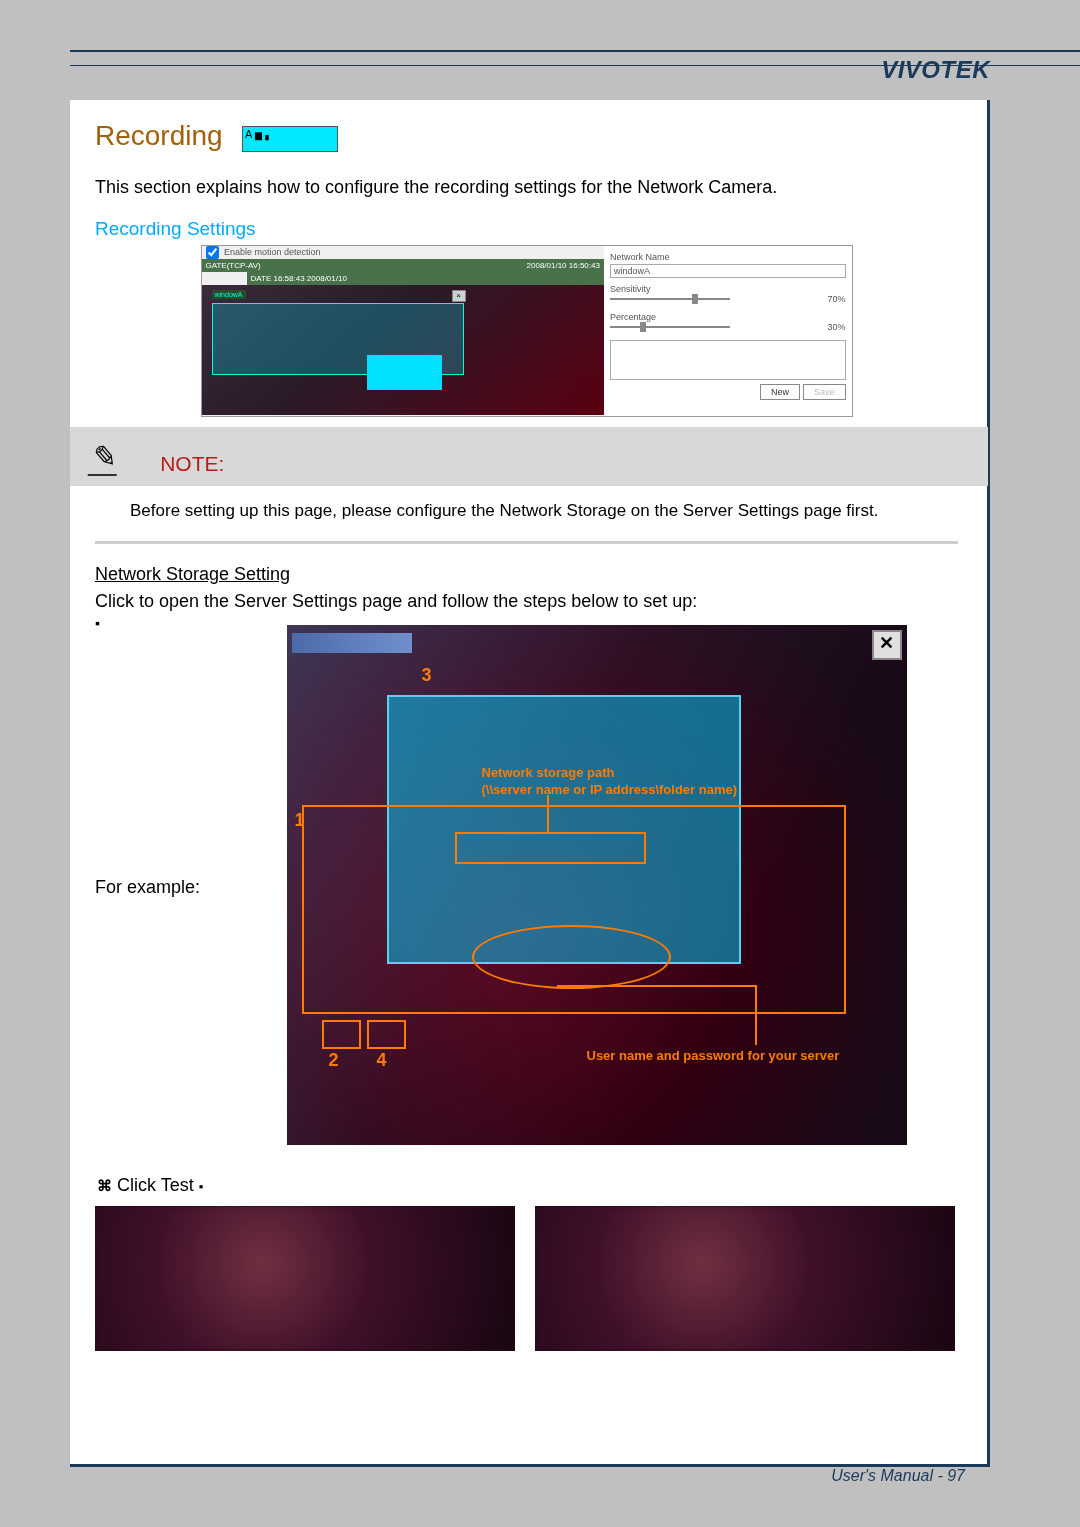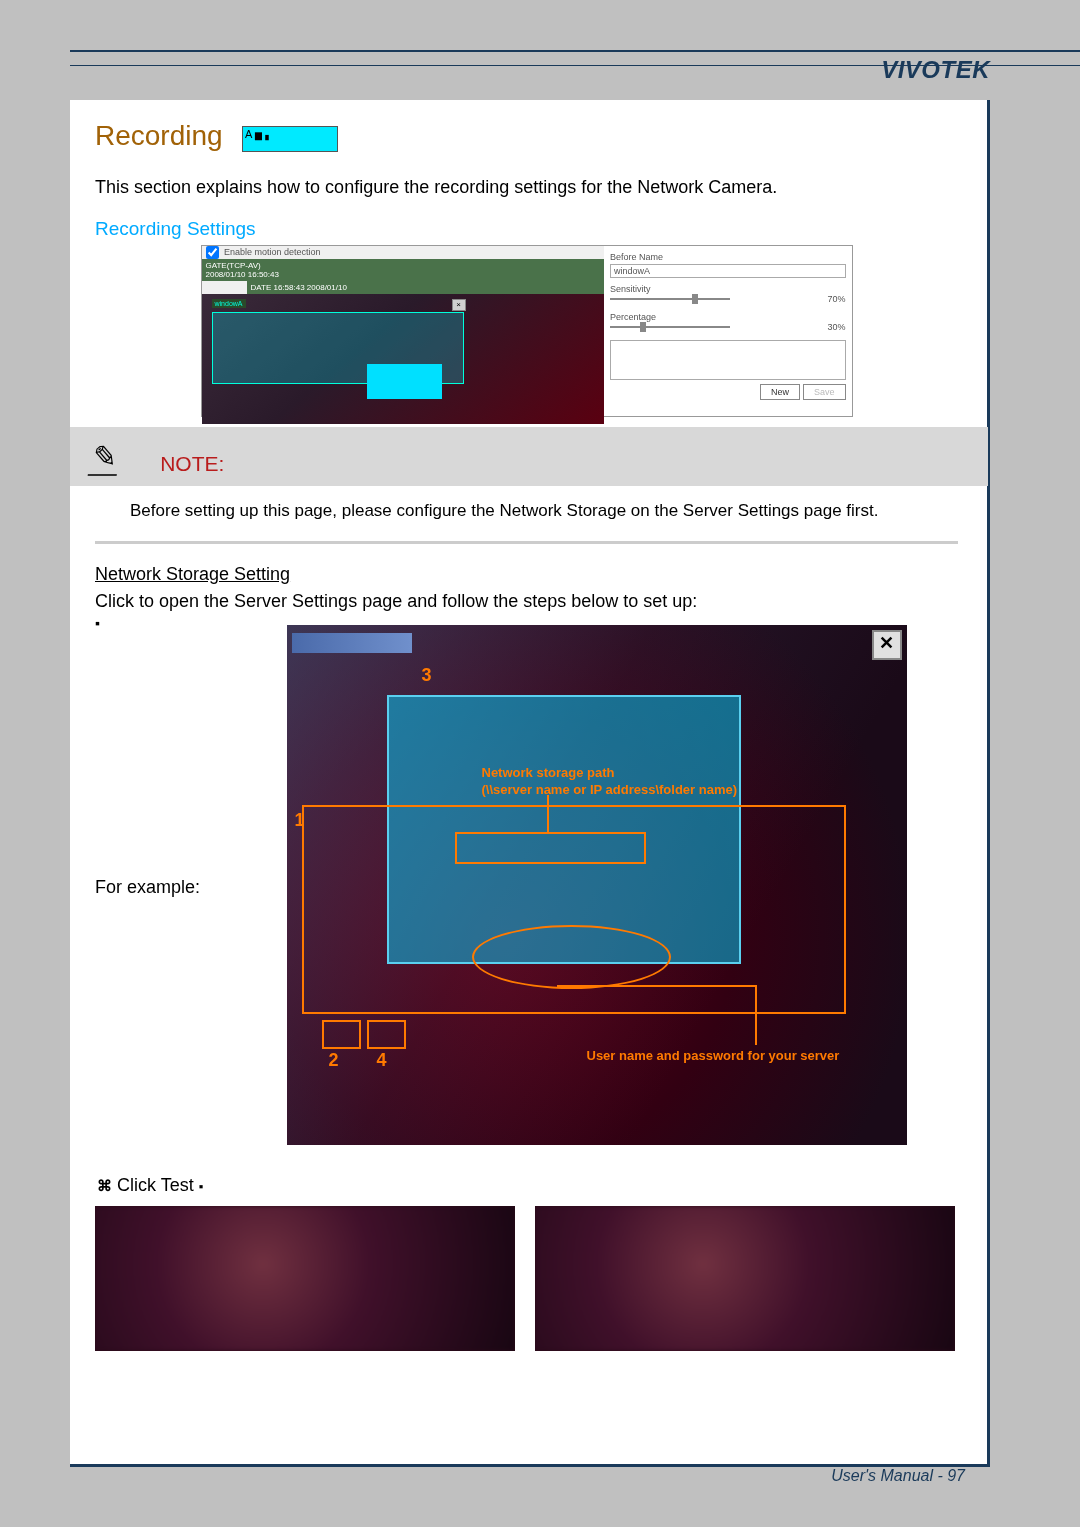--- a/index.html
+++ b/index.html
@@ -100,21 +100,20 @@
     padding: 0 4px;
     color: #555;
   }
   .screenshot1 .greenbar {
     background: #4a724a;
     color: #fff;
     font-size: 8px;
     padding: 2px 4px;
     display: flex;
     justify-content: space-between;
-    flex-direction: column;
   }
   .screenshot1 .videoarea {
     position: relative;
     height: 130px;
     background: linear-gradient(140deg, #3a2a3a 0%, #2a1a2a 40%, #5a0010 100%);
   }
   .screenshot1 .win-marker {
     position: absolute;
     left: 10px;
     top: 5px;
@@ -396,21 +395,21 @@
           <span>DATE 16:58:43  2008/01/10</span>
         </div>
         <div class="videoarea">
           <div class="win-marker">windowA</div>
           <div class="win-close">×</div>
           <div class="selbox"></div>
           <div class="mini-sel"></div>
         </div>
       </div>
       <div class="right">
-        <div>Before Name</div>
+        <div>Network Name</div>
         <div class="field">windowA</div>
         <div>Sensitivity</div>
         <div class="sliderrow">
           <span class="slider">
               <span class="thumb" style="left:82px;"></span>
             </span>
           <span>70%</span>
         </div>
         <div>Percentage</div>
         <div class="sliderrow">

